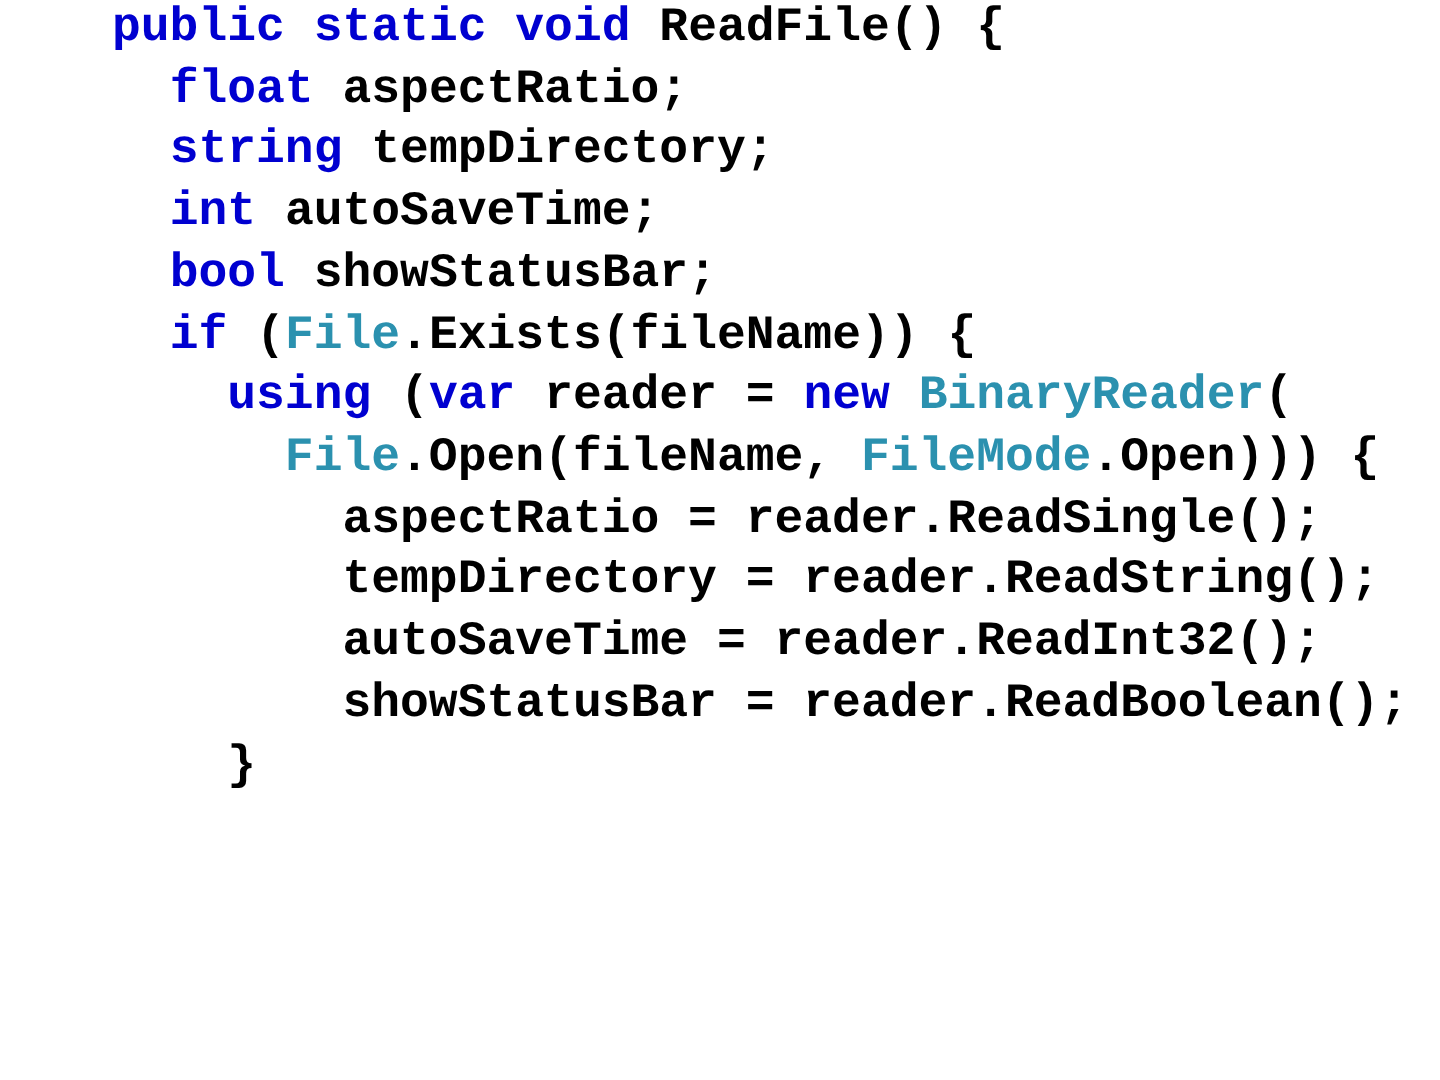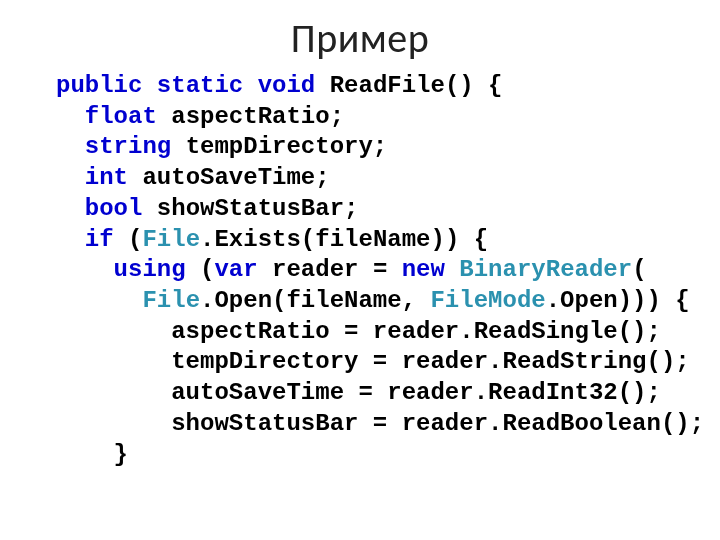--- a/index.html
+++ b/index.html
@@ -35,21 +35,20 @@
     font-weight: bold;
     padding-left: 8px;
     margin-left: 48px;
   }
   .kw   { color: #0000d0; }   
   .type { color: #2b91af; }
 </style>
 </head>
 <body>
 <div class="slide">
-  <div class="title">Пример</div>
   <div class="code"><span class="kw">public</span> <span class="kw">static</span> <span class="kw">void</span> <span>ReadFile() {</span>
   <span class="kw">float</span> <span>aspectRatio;</span>
   <span class="kw">string</span> <span>tempDirectory;</span>
   <span class="kw">int</span> <span>autoSaveTime;</span>
   <span class="kw">bool</span> <span>showStatusBar;</span>
   <span class="kw">if</span> <span>(</span><span class="type">File</span><span>.Exists(fileName)) {</span>
     <span class="kw">using</span> <span>(</span><span class="kw">var</span> <span>reader =</span> <span class="kw">new</span> <span class="type">BinaryReader</span><span>(</span>
       <span class="type">File</span><span>.Open(fileName, </span><span class="type">FileMode</span><span>.Open))) {</span>
         <span>aspectRatio = reader.ReadSingle();</span>
         <span>tempDirectory = reader.ReadString();</span>

